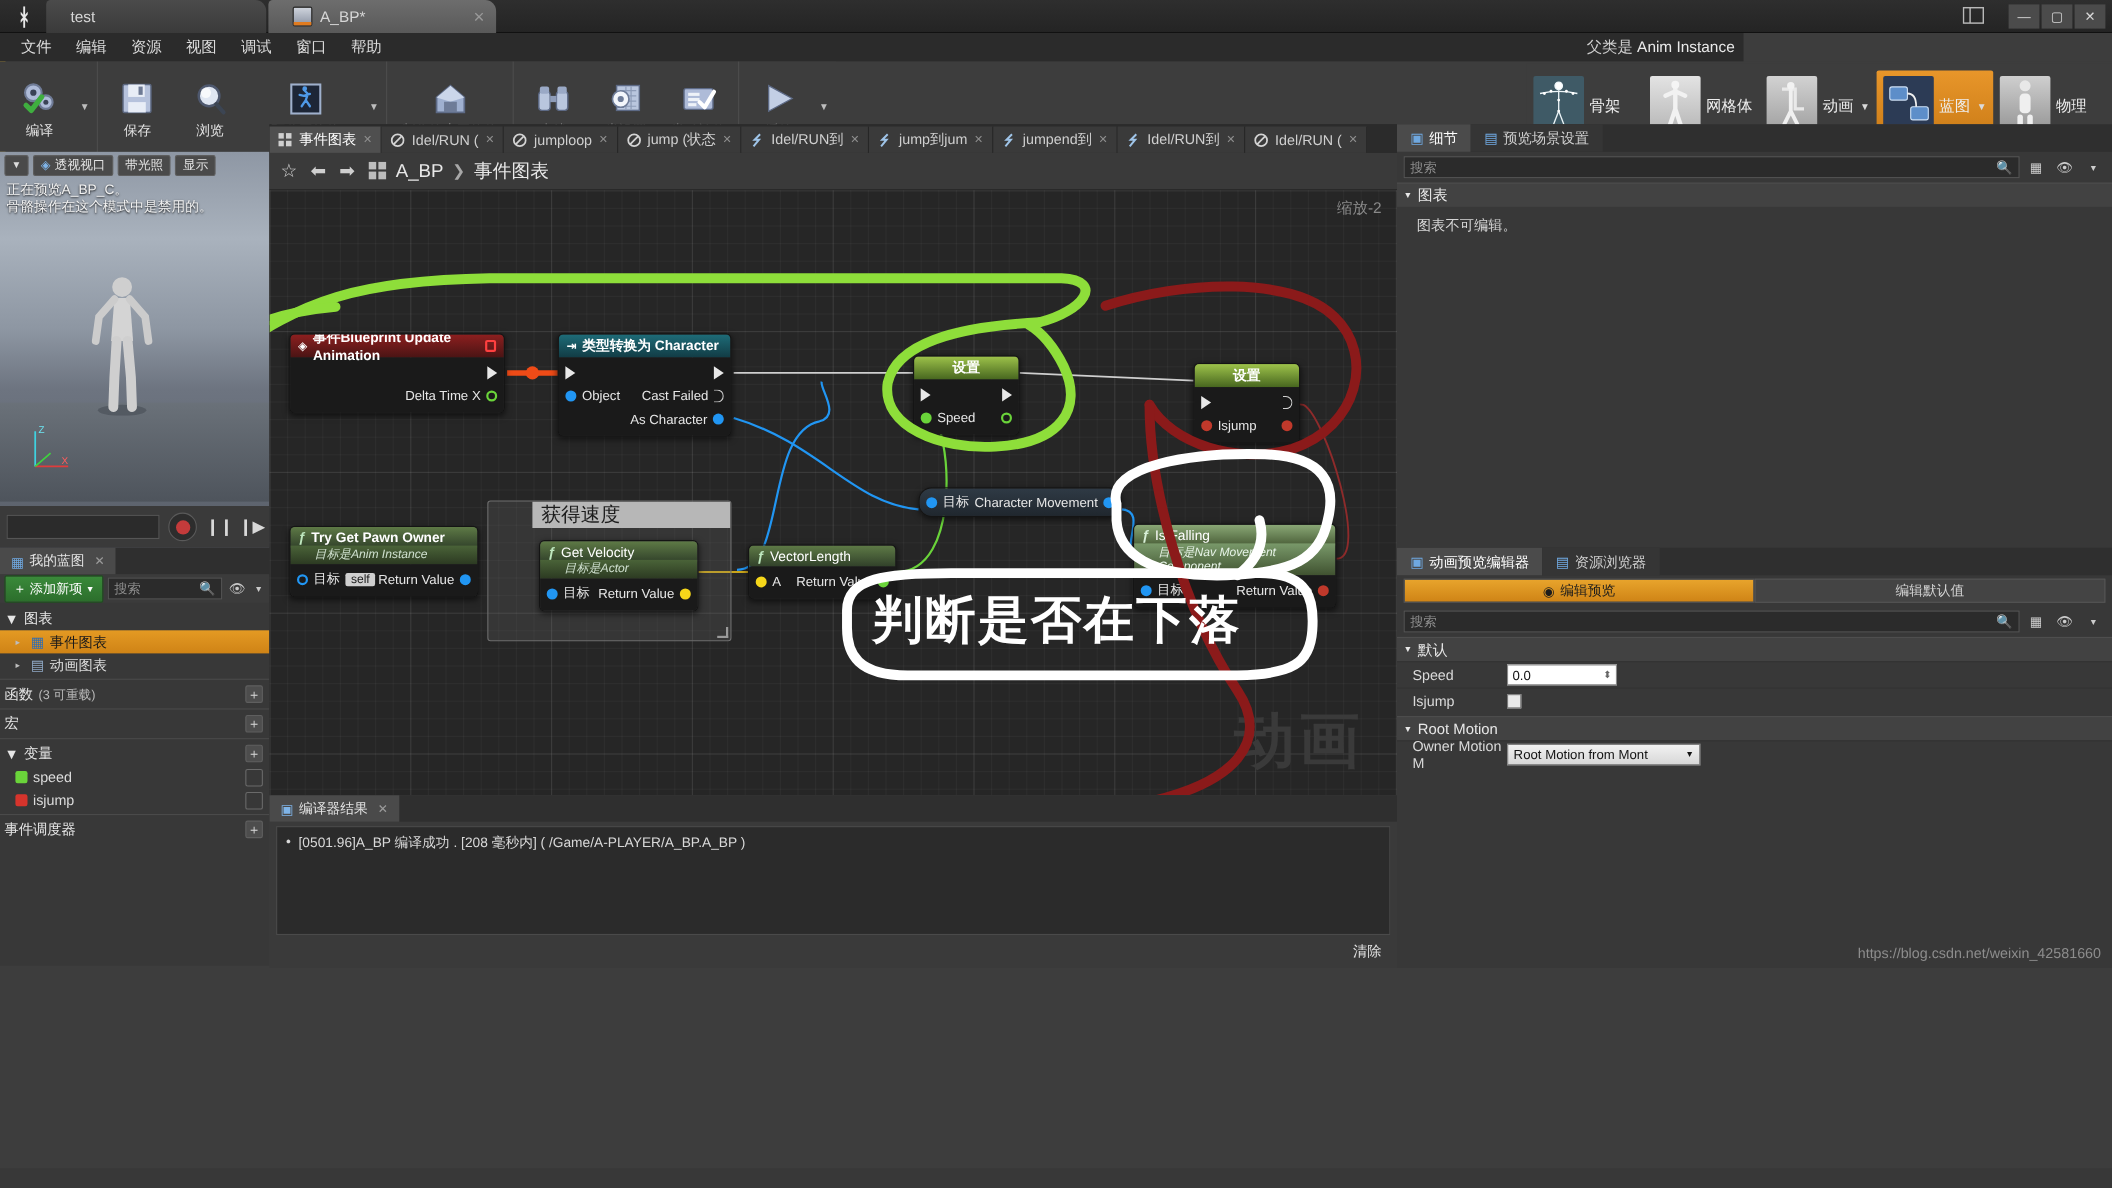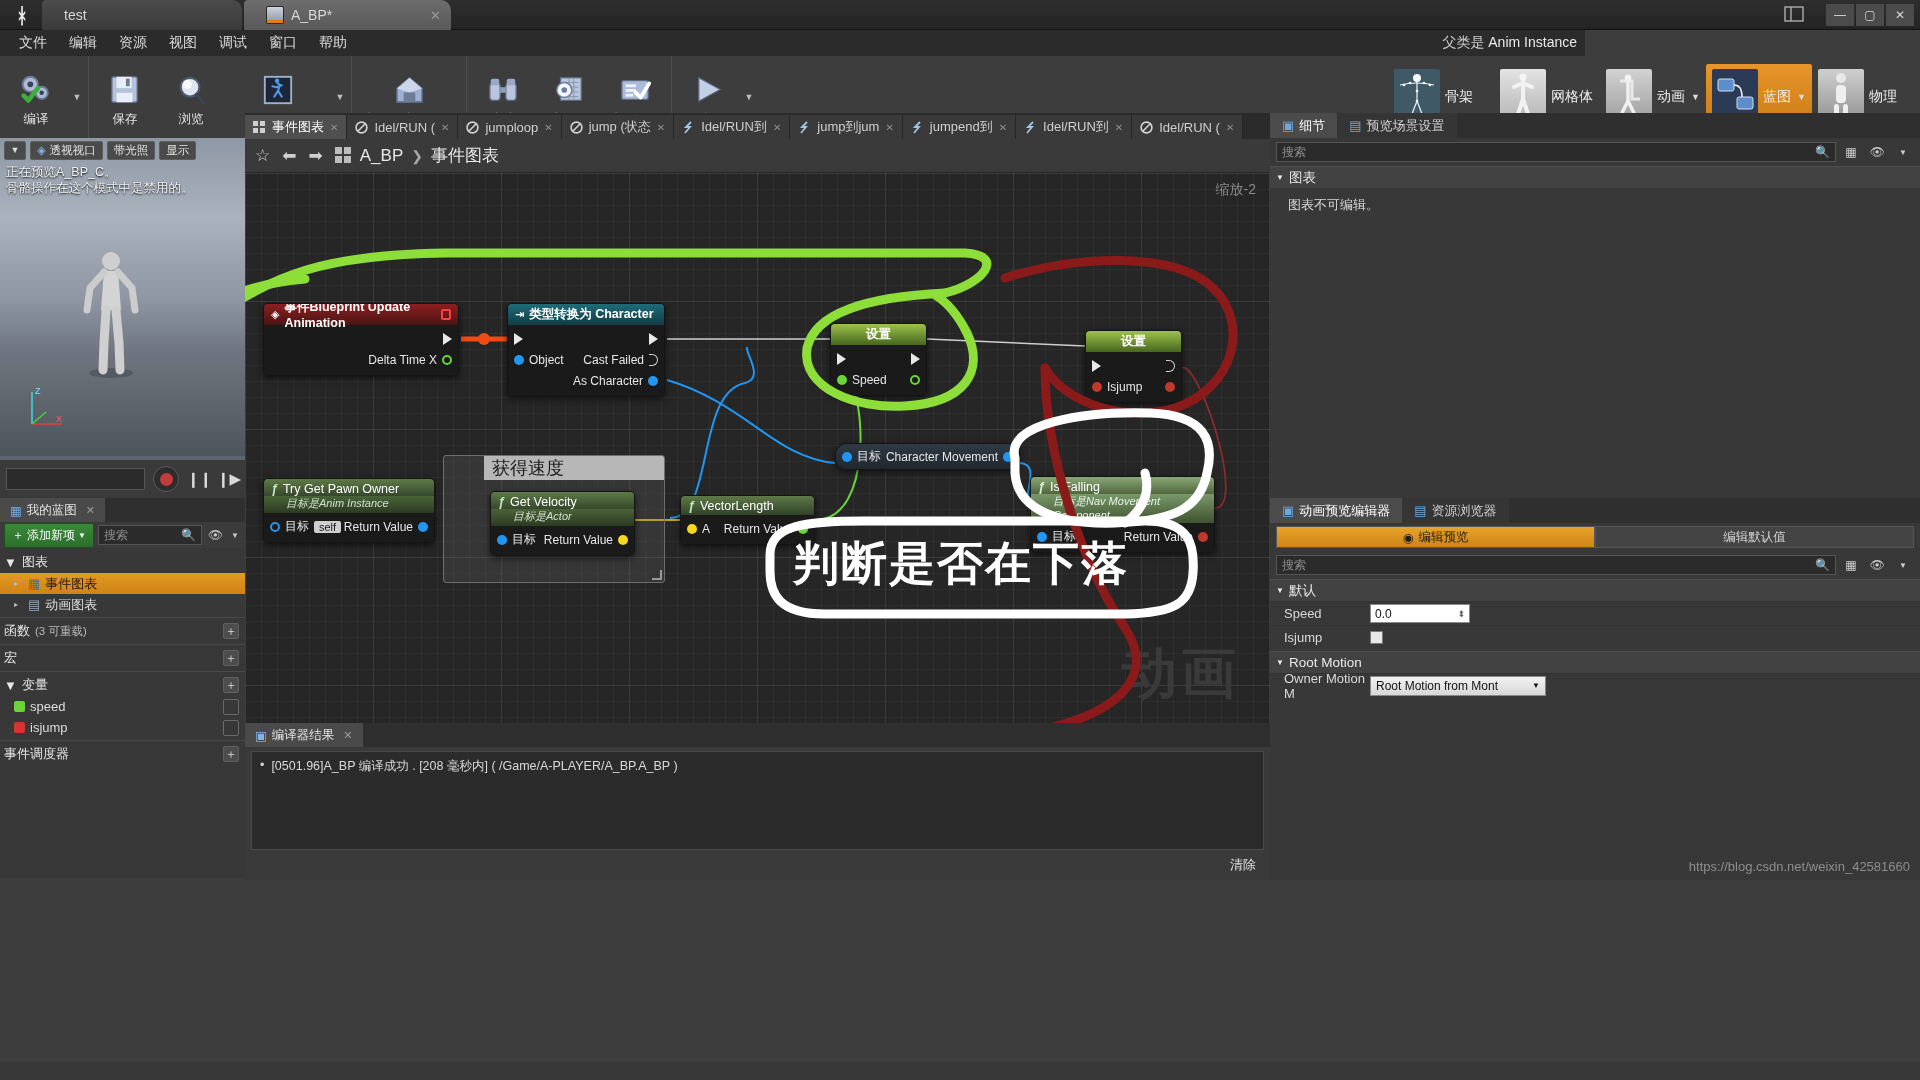--- a/index.html
+++ b/index.html
@@ -877,21 +877,21 @@
               <span>Character Movement</span>
               <span class="dot" style="background:#2196f3;"></span>
             </span>
           </div>
         </div>
       </div>
 
       <div class="node" style="left:18px; top:305px; width:172px;">
         <div class="node-hdr" style="background:linear-gradient(#5e7a46,#31412a); height:19px;">
           <span style="font-style:italic;color:#bfe8bf;">ƒ</span>
-          <span style="font-weight:normal;">Try Get Pawn Owner</span>
+          <span style="font-weight:bold;">Try Get Pawn Owner</span>
         </div>
         <div style="background:linear-gradient(#4a6338,#2c3a22);">
           <div class="subttl">目标是Anim Instance</div>
         </div>
         <div class="node-body">
           <div class="pin-row">
             <span class="pin-l">
               <span class="dot ring" style="border-color:#2196f3;"></span>
               <span>目标</span>
               <span style="background:#cfcfcf;color:#1a1a1a;font-size:11px;padding:0 5px;border-radius:2px;">self</span>

